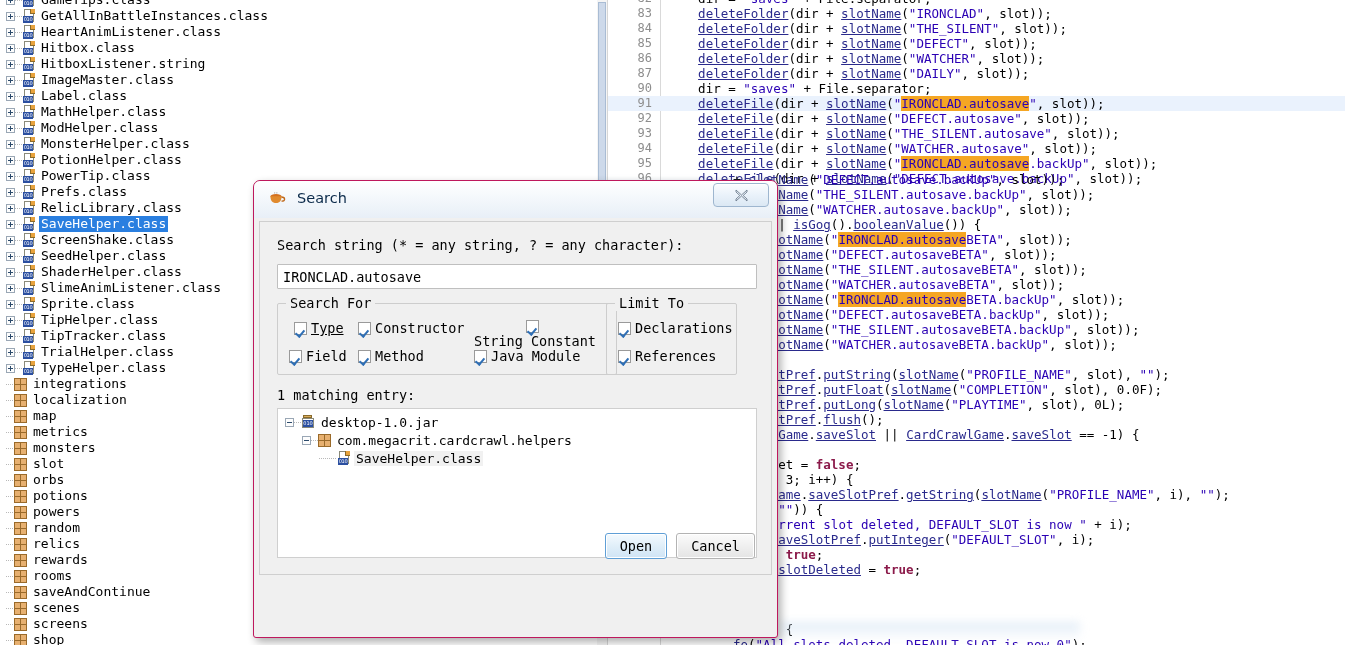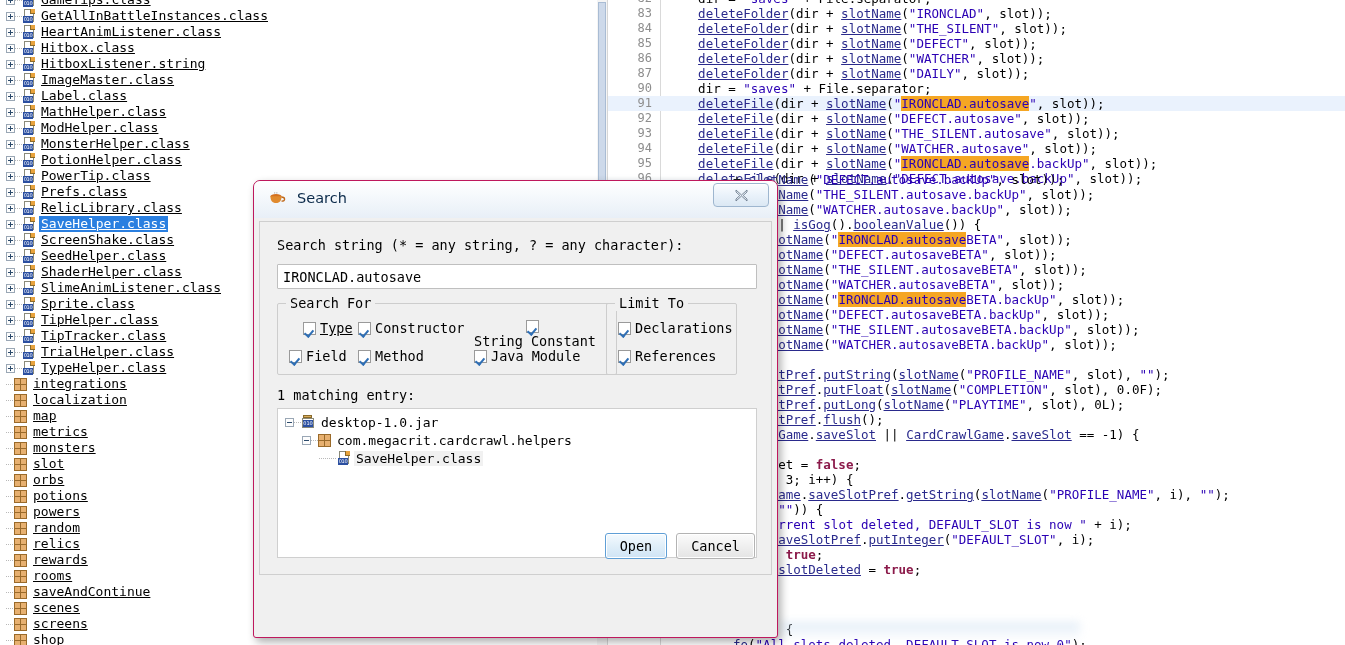--- a/index.html
+++ b/index.html
@@ -20,21 +20,21 @@
   }
   .trow {
     position: relative;
     height: 16px;
     display: flex; align-items: center;
     white-space: nowrap;
     font-family: "DejaVu Sans Mono", monospace;
     font-size: 13px;
     color: #000;
   }
-  .trow .lbl { padding: 0 2px; line-height: 16px; text-decoration: underline; }
+  .trow .lbl { padding: 0 2px; line-height: 16px; }
   .trow.sel .lbl { background: #2a7fe0; color: #fff; }
 
   
   .exp {
     width: 9px; height: 9px; margin-left: 6px; margin-right: 0px;
     border: 1px solid #9aa7b5; background: #fdfdfd;
     position: relative; flex: 0 0 auto;
   }
   .exp::before {
     content:""; position:absolute; left:1px; top:3px; width:5px; height:1px; background:#2b4a6b;
@@ -651,21 +651,21 @@
 
     <div id="dlg-body">
 
       <div class="dlbl" id="search-label">Search string (* = any string, ? = any character):</div>
 
       <input id="search-input" type="text" value="IRONCLAD.autosave" style="">
 
       <div class="group" id="grp-searchfor">
         <div class="gtitle">Search For</div>
         <div id="searchfor-checks">
-            <div class="cbrow" style="left: 25px; top: 16px; text-decoration: underline;">
+            <div class="cbrow" style="left: 16px; top: 16px; text-decoration: underline;">
               <span class="cb on"></span>
               <span class="cbtxt">Type</span>
             </div>
             <div class="cbrow" style="left: 80px; top: 16px;">
               <span class="cb on"></span>
               <span class="cbtxt">Constructor</span>
             </div>
             <div class="cbrow" style="left: 196px; top: 16px; flex-direction: column;">
               <span class="cb on"></span>
               <span class="cbtxt">String Constant</span>

